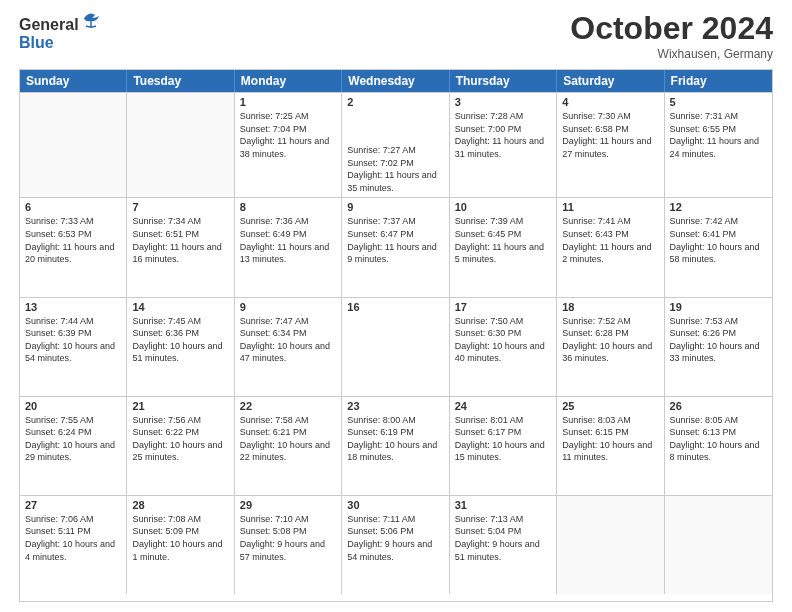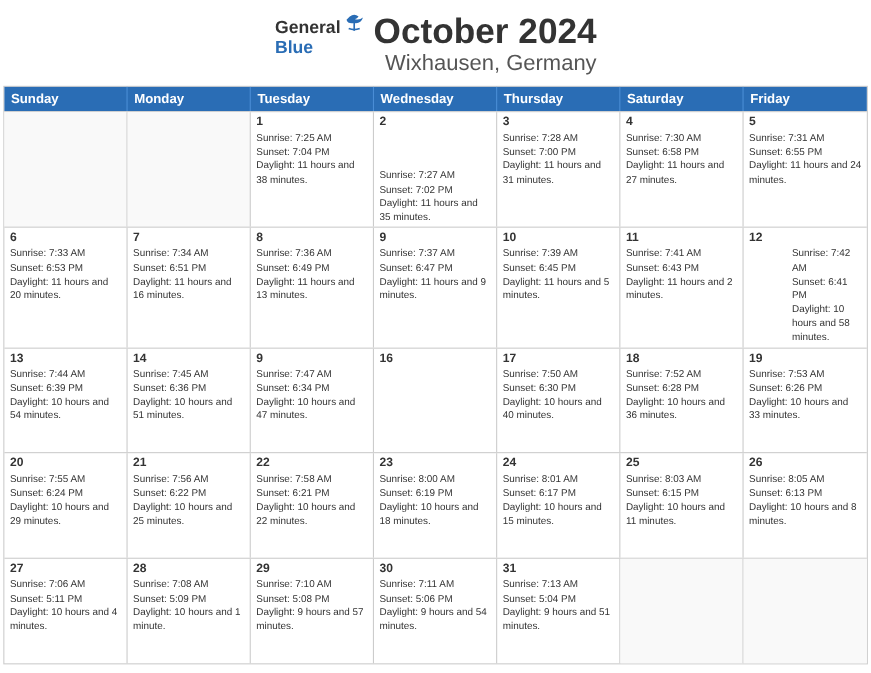--- a/index.html
+++ b/index.html
@@ -6,24 +6,23 @@
     body {
       font-family: Arial, sans-serif;
       background: #fff;
       width: 792px;
       height: 612px;
       overflow: hidden;
     }
     .page {
       width: 792px;
       height: 612px;
-      padding: 10px 3px;
+      padding: 10px 19px;
       display: flex;
       flex-direction: column;
-      align-items: center;
     }
     .header {
       display: flex;
       justify-content: space-between;
       align-items: flex-start;
       margin-bottom: 8px;
     }
     .logo {
       display: flex;
       flex-direction: column;
@@ -31,21 +30,21 @@
     }
     .title-block {
       text-align: right;
     }
     .month-title {
       font-size: 32px;
       font-weight: bold;
       color: #333;
     }
     .location-title {
-      font-size: 20px;
+      font-size: 12px;
       color: #555;
     }
     .calendar {
       flex: 1;
       border: 1px solid #ccc;
     }
     .cal-header {
       display: grid;
       grid-template-columns: repeat(7, 1fr);
       background: #2a6db5;
@@ -111,22 +110,22 @@
     </div>
     <div class="title-block">
       <div class="month-title">October 2024</div>
       <div class="location-title">Wixhausen, Germany</div>
     </div>
   </div>
 
   <div class="calendar">
     <div class="cal-header">
       <div class="cal-header-cell">Sunday</div>
+      <div class="cal-header-cell">Tuesday</div>
       <div class="cal-header-cell">Monday</div>
-      <div class="cal-header-cell">Tuesday</div>
       <div class="cal-header-cell">Wednesday</div>
       <div class="cal-header-cell">Thursday</div>
       <div class="cal-header-cell">Saturday</div>
       <div class="cal-header-cell">Friday</div>
     </div>
     <div class="cal-body" id="cal-body" style="display: flex; flex-direction: column; height: calc(502px);">
         <div class="cal-row" style="flex: 1 1 0%;">
           <div class="cal-cell empty"></div>
           <div class="cal-cell empty"></div>
           <div class="cal-cell">
@@ -192,21 +191,21 @@
 Daylight: 11 hours and 5 minutes.</div>
           </div>
           <div class="cal-cell">
             <div class="day-num">11</div>
             <div class="day-info" style="white-space: pre-line;">Sunrise: 7:41 AM
 Sunset: 6:43 PM
 Daylight: 11 hours and 2 minutes.</div>
           </div>
           <div class="cal-cell">
             <div class="day-num">12</div>
-            <div class="day-info" style="white-space: pre-line; margin-left: 39px;">Sunrise: 7:42 AM
+            <div class="day-info" style="white-space: pre-line;">Sunrise: 7:42 AM
 Sunset: 6:41 PM
 Daylight: 10 hours and 58 minutes.</div>
           </div>
         </div>
         <div class="cal-row" style="flex: 1 1 0%;">
           <div class="cal-cell">
             <div class="day-num">13</div>
             <div class="day-info" style="white-space: pre-line;">Sunrise: 7:44 AM
 Sunset: 6:39 PM
 Daylight: 10 hours and 54 minutes.</div>

